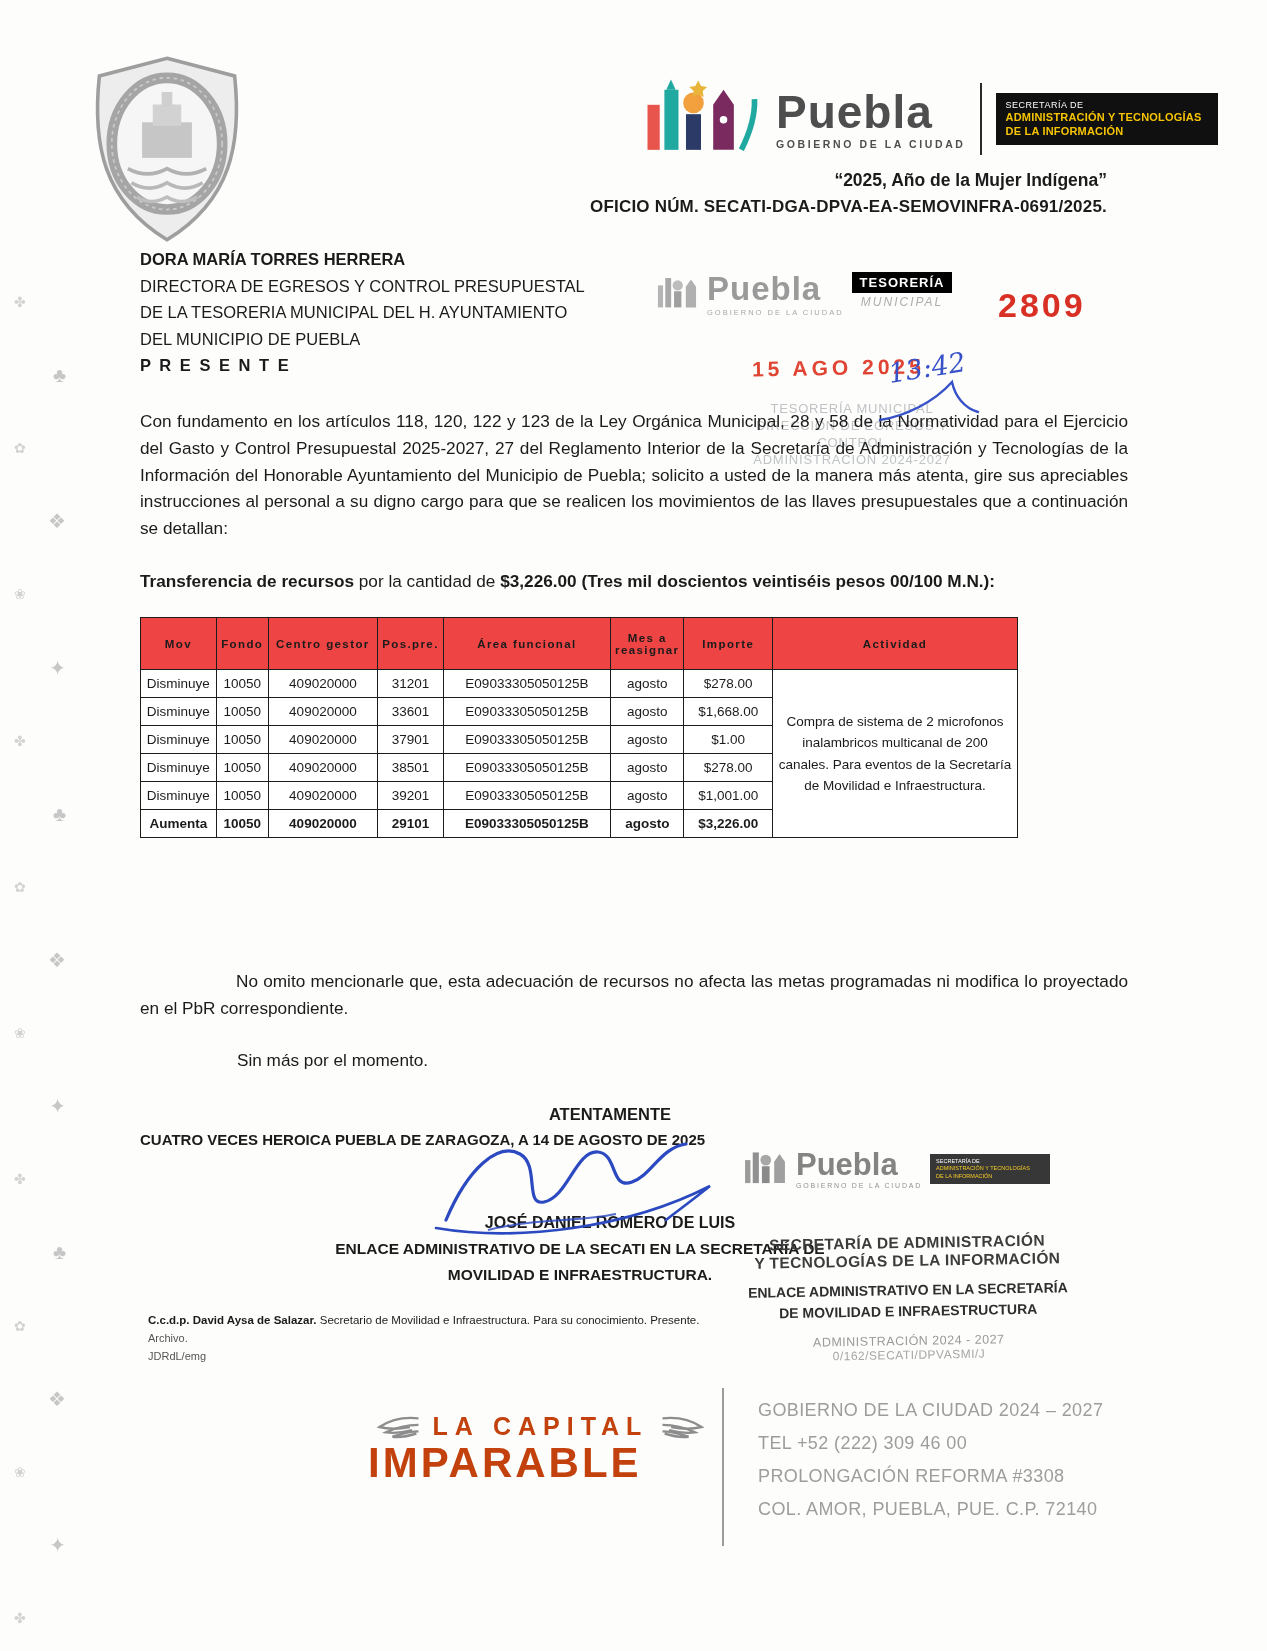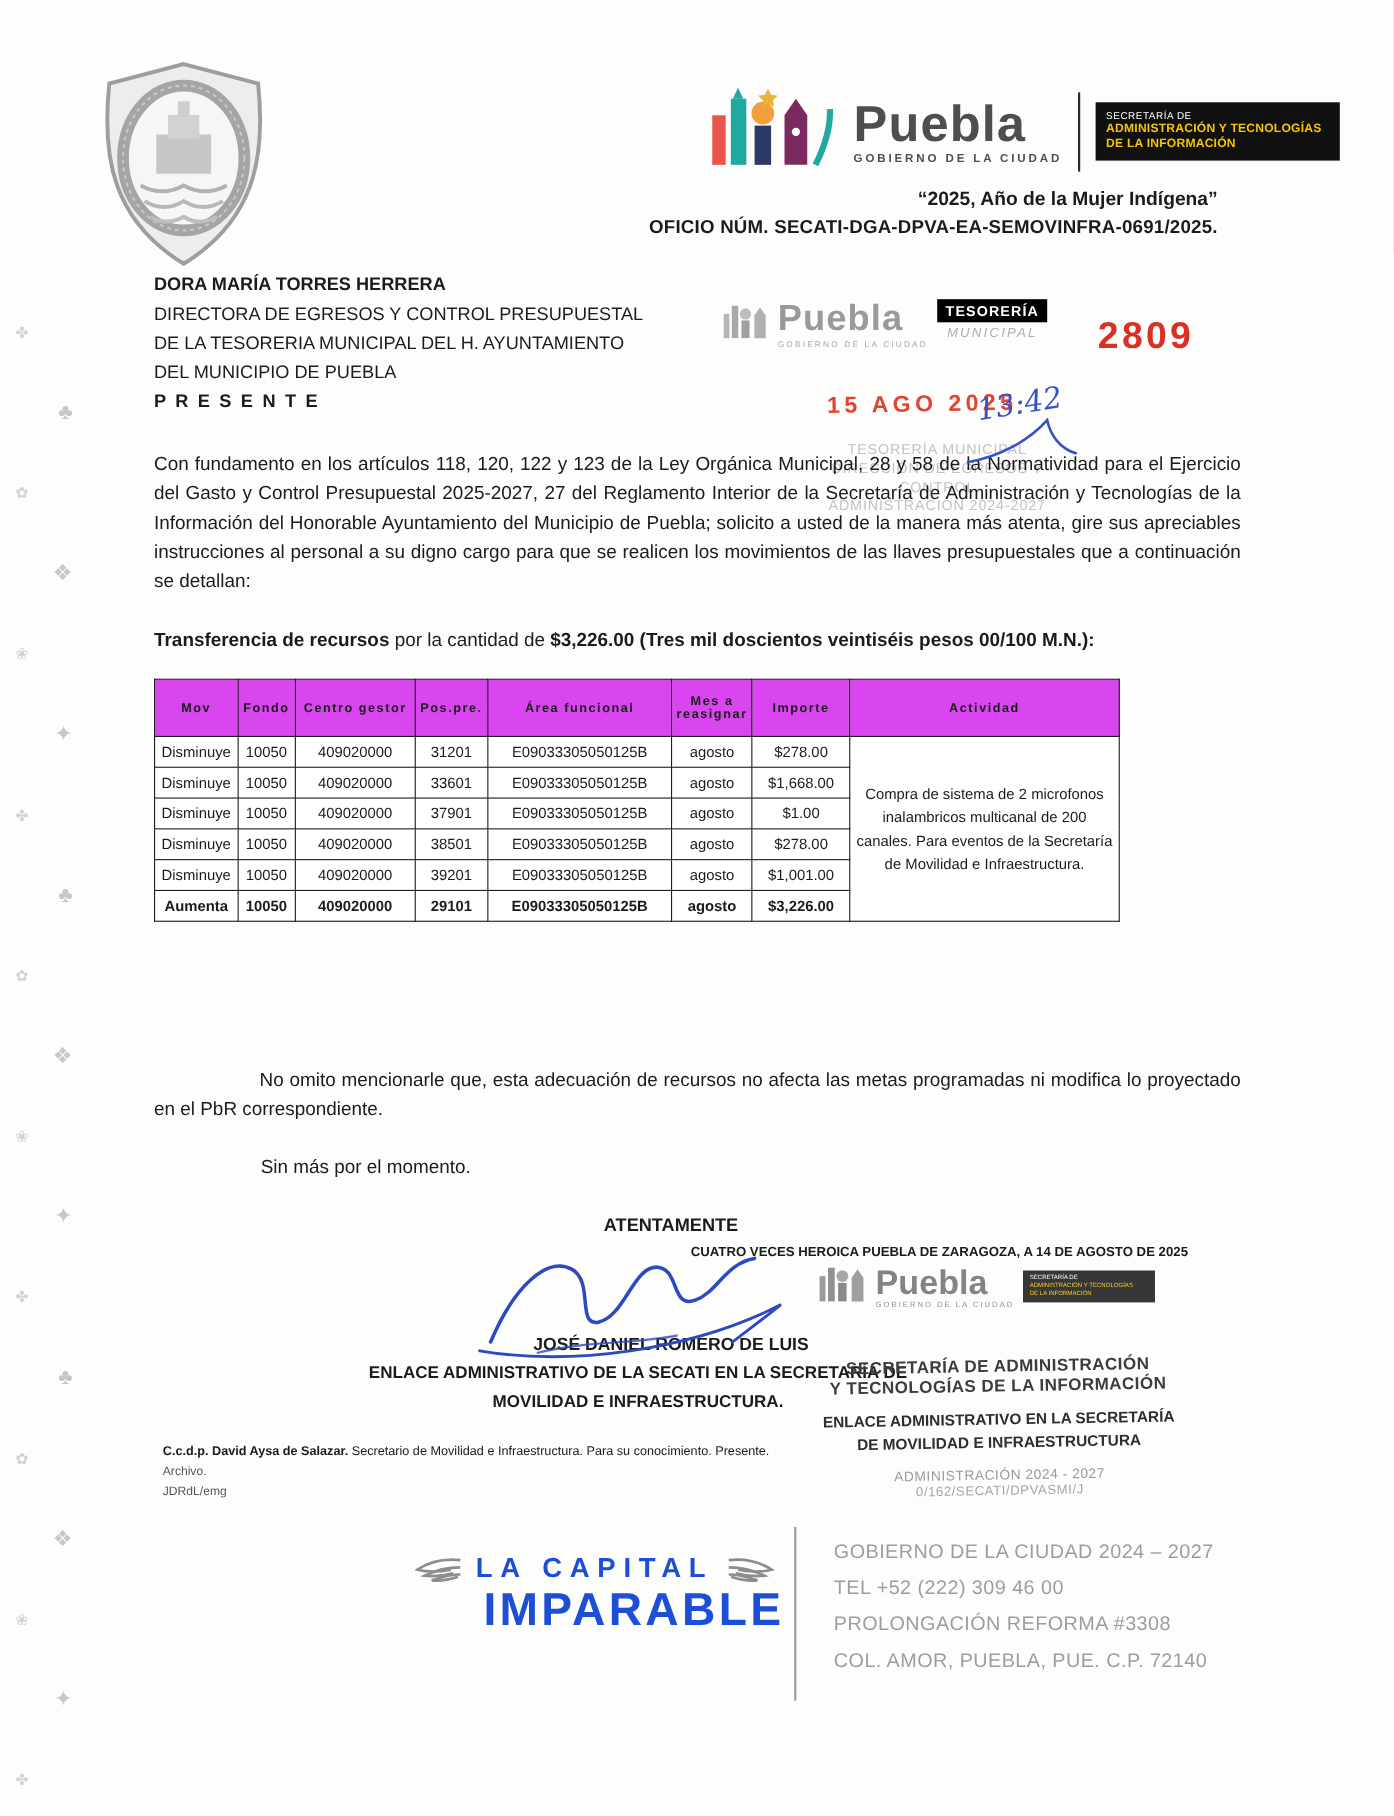--- a/index.html
+++ b/index.html
@@ -55,32 +55,32 @@
   
   .par1 { position:absolute; left:140px; top:408px; width:988px; font-size:17.2px; line-height:26.8px;
     text-align:justify; z-index:2; }
   .transfer { position:absolute; left:140px; top:571px; font-size:17.2px; z-index:2; }
   .transfer b { font-weight:bold; }
 
   
   .tablewrap { position:absolute; left:140px; top:617px; width:878px; z-index:2; }
   table.budget { border-collapse:collapse; width:100%; background:#fff; }
   table.budget th, table.budget td { border:1.6px solid #1c1c1c; text-align:center; vertical-align:middle; padding:3px 4px; }
-  table.budget th { background:#d946ef; font-size:11.5px; font-weight:bold; letter-spacing:1.4px; height:52px; }
+  table.budget th { background:#ef4444; font-size:11.5px; font-weight:bold; letter-spacing:1.4px; height:52px; }
   table.budget td { font-size:13.5px; height:28px; }
   td.activity { font-size:13px; line-height:21.5px; padding:6px 12px;margin-left:44px; }
   tr.bold td { font-weight:bold; }
 
   .par2 { position:absolute; left:140px; top:968px; width:988px; font-size:17.2px; line-height:27px;
     text-align:justify; text-indent:96px; z-index:2; }
   .closing { position:absolute; left:237px; top:1050px; font-size:17.2px; z-index:2; }
 
   
   .atent { position:absolute; left:140px; top:1105px; width:940px; text-align:center; font-size:16.5px; font-weight:bold; z-index:2; }
-  .citydate { position:absolute; left:140px; top:1131px; width:940px; text-align:right; font-size:12px; font-weight:bold; z-index:2; }
+  .citydate { position:absolute; left:140px; top:1131px; width:940px; text-align:left; font-size:15px; font-weight:bold; z-index:2; }
   .signature { position:absolute; left:428px; top:1128px; z-index:4; }
   .sig-stamp { position:absolute; left:742px; top:1146px; display:flex; align-items:center; gap:8px; opacity:.85; z-index:2; }
   .sig-stamp .snm { font-size:31px; font-weight:bold; color:#6f6f6f; line-height:1; }
   .sig-stamp .sgov { font-size:7px; color:#7d7d7d; letter-spacing:1.8px; margin-top:2px; }
   .sig-stamp .sbox { background:#151515; padding:4px 6px; line-height:1.3; width:120px; }
   .sig-stamp .sbox div { font-size:5.5px; color:#f6c400; }
   .sig-stamp .sbox div:first-child { color:#fff; }
   .signer-name { position:absolute; left:140px; top:1214px; width:940px; text-align:center; font-size:16px; font-weight:bold; z-index:3; }
   .signer-t1 { position:absolute; left:100px; top:1240px; width:960px; text-align:center; font-size:15.5px; font-weight:bold; z-index:3; }
   .signer-t2 { position:absolute; left:100px; top:1266px; width:960px; text-align:center; font-size:15.5px; font-weight:bold; z-index:3; }
@@ -90,21 +90,21 @@
   .secati-stamp .s2 { font-size:15.5px; font-weight:bold; color:#3c3c3c; letter-spacing:.4px; margin-bottom:10px; }
   .secati-stamp .s3, .secati-stamp .s4 { font-size:14px; font-weight:bold; color:#2e2e2e; line-height:21px; }
   .secati-stamp .s5 { font-size:12.5px; color:#9a9a9a; margin-top:12px; letter-spacing:.5px; }
   .secati-stamp .s6 { font-size:12px; color:#a6a6a6; letter-spacing:.5px; }
 
   .ccp { position:absolute; left:148px; top:1288px; font-size:11.5px; line-height:18px; z-index:2; width:560px;margin-top:23px; }
   .ccp .lead { font-weight:bold; }
   .ccp .sub { color:#555; font-size:11px; }
 
   
-  .cap-brand { position:absolute; left:368px; top:1412px; width:345px; text-align:right; color:#1d4ed8; z-index:2; }
+  .cap-brand { position:absolute; left:368px; top:1412px; width:345px; text-align:left; color:#c2410c; z-index:2; }
   .cap-top { display:flex; align-items:center; justify-content:center; gap:8px; }
   .cap-top .ct { font-size:25px; font-weight:bold; letter-spacing:7px; }
   .cap-bottom { font-size:42px; font-weight:bold; letter-spacing:3px; line-height:1.05; }
   .wing { width:52px; height:26px; }
   .wing.r { transform:scaleX(-1); }
   .footer-divider { position:absolute; left:722px; top:1388px; width:2px; height:158px; background:#9b9b9b; }
   .footer-info { position:absolute; left:758px; top:1394px; font-size:18px; line-height:33px; color:#9d9d9d; letter-spacing:.4px; z-index:2; }
 </style>
 </head>
 <body>

